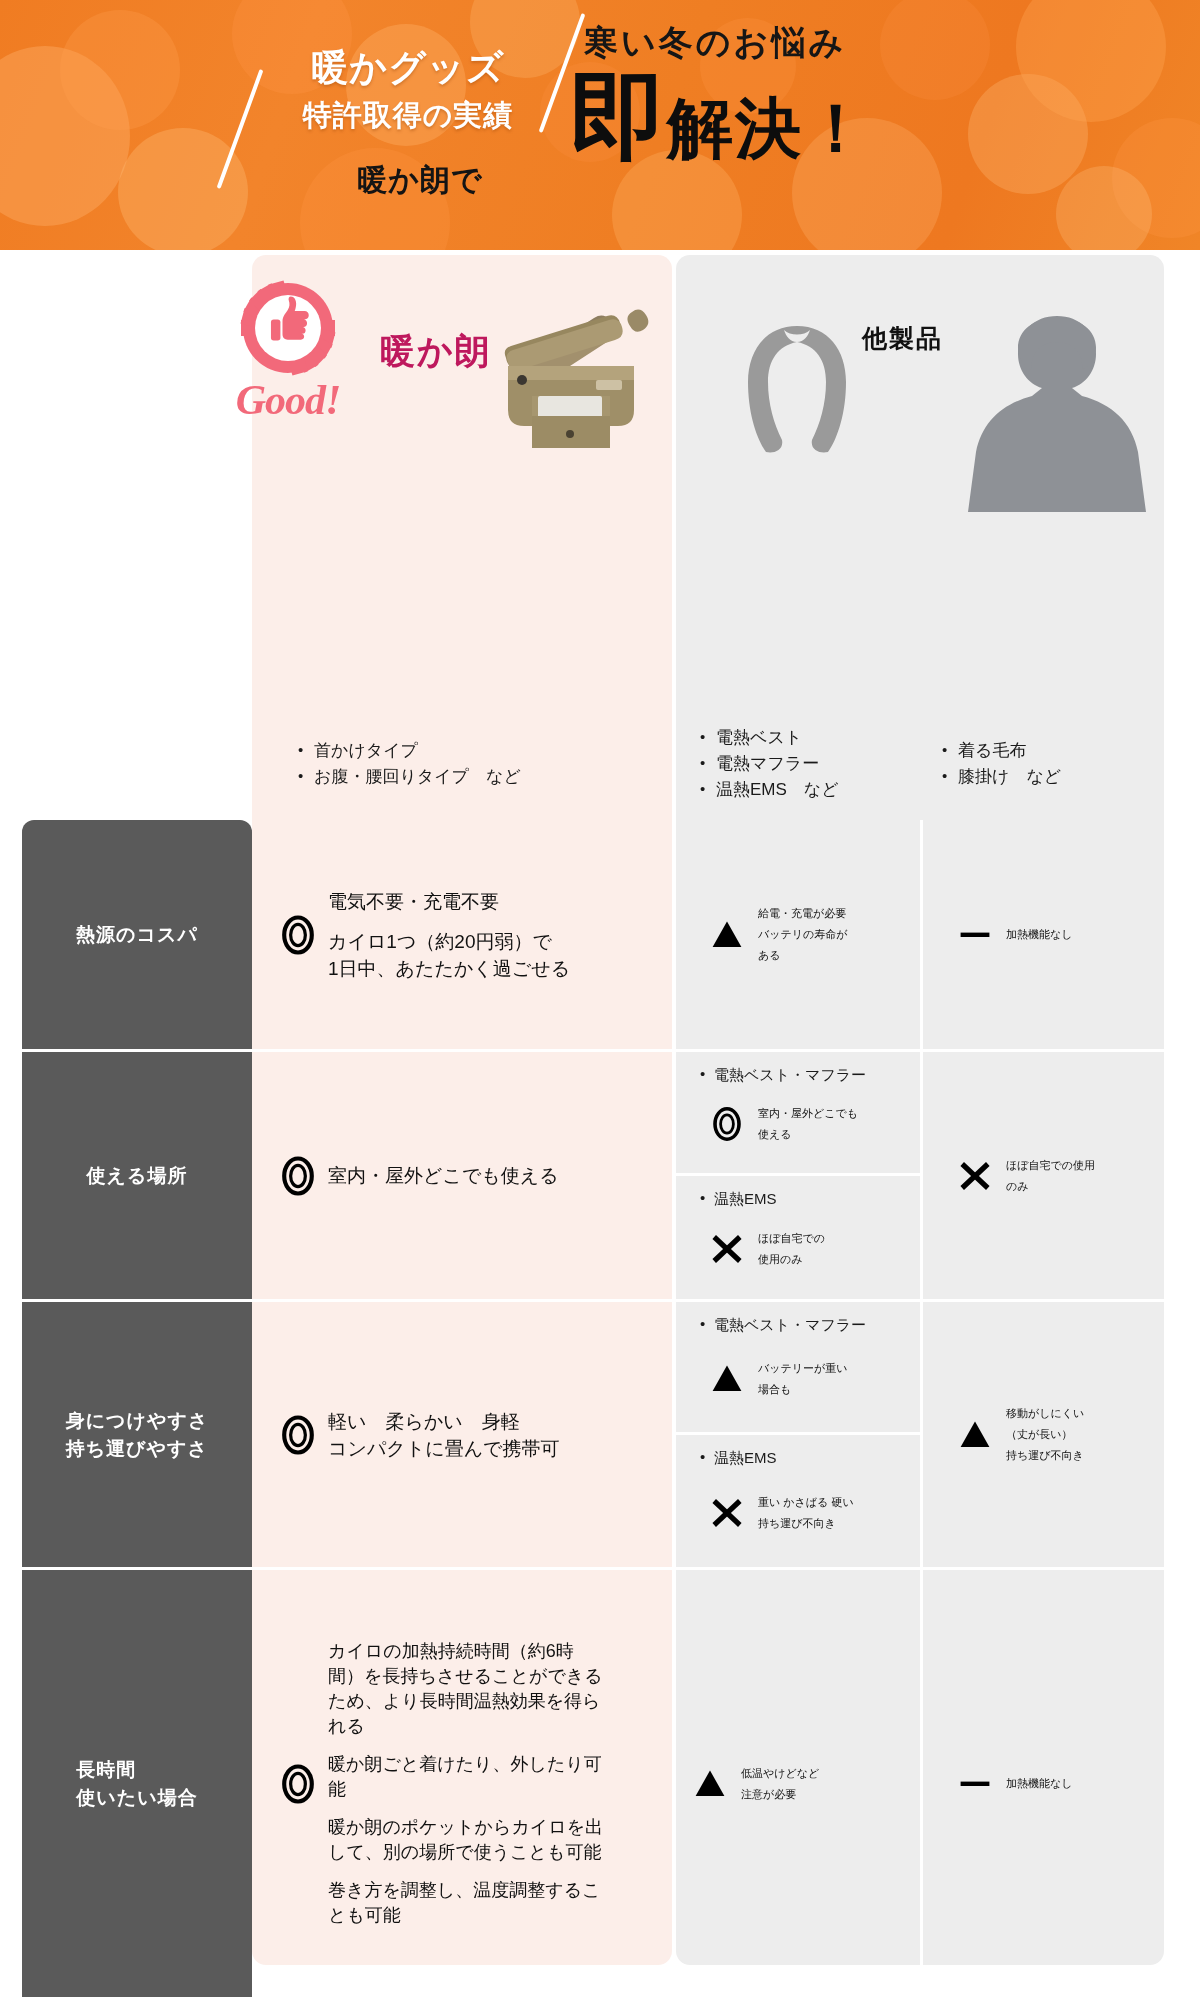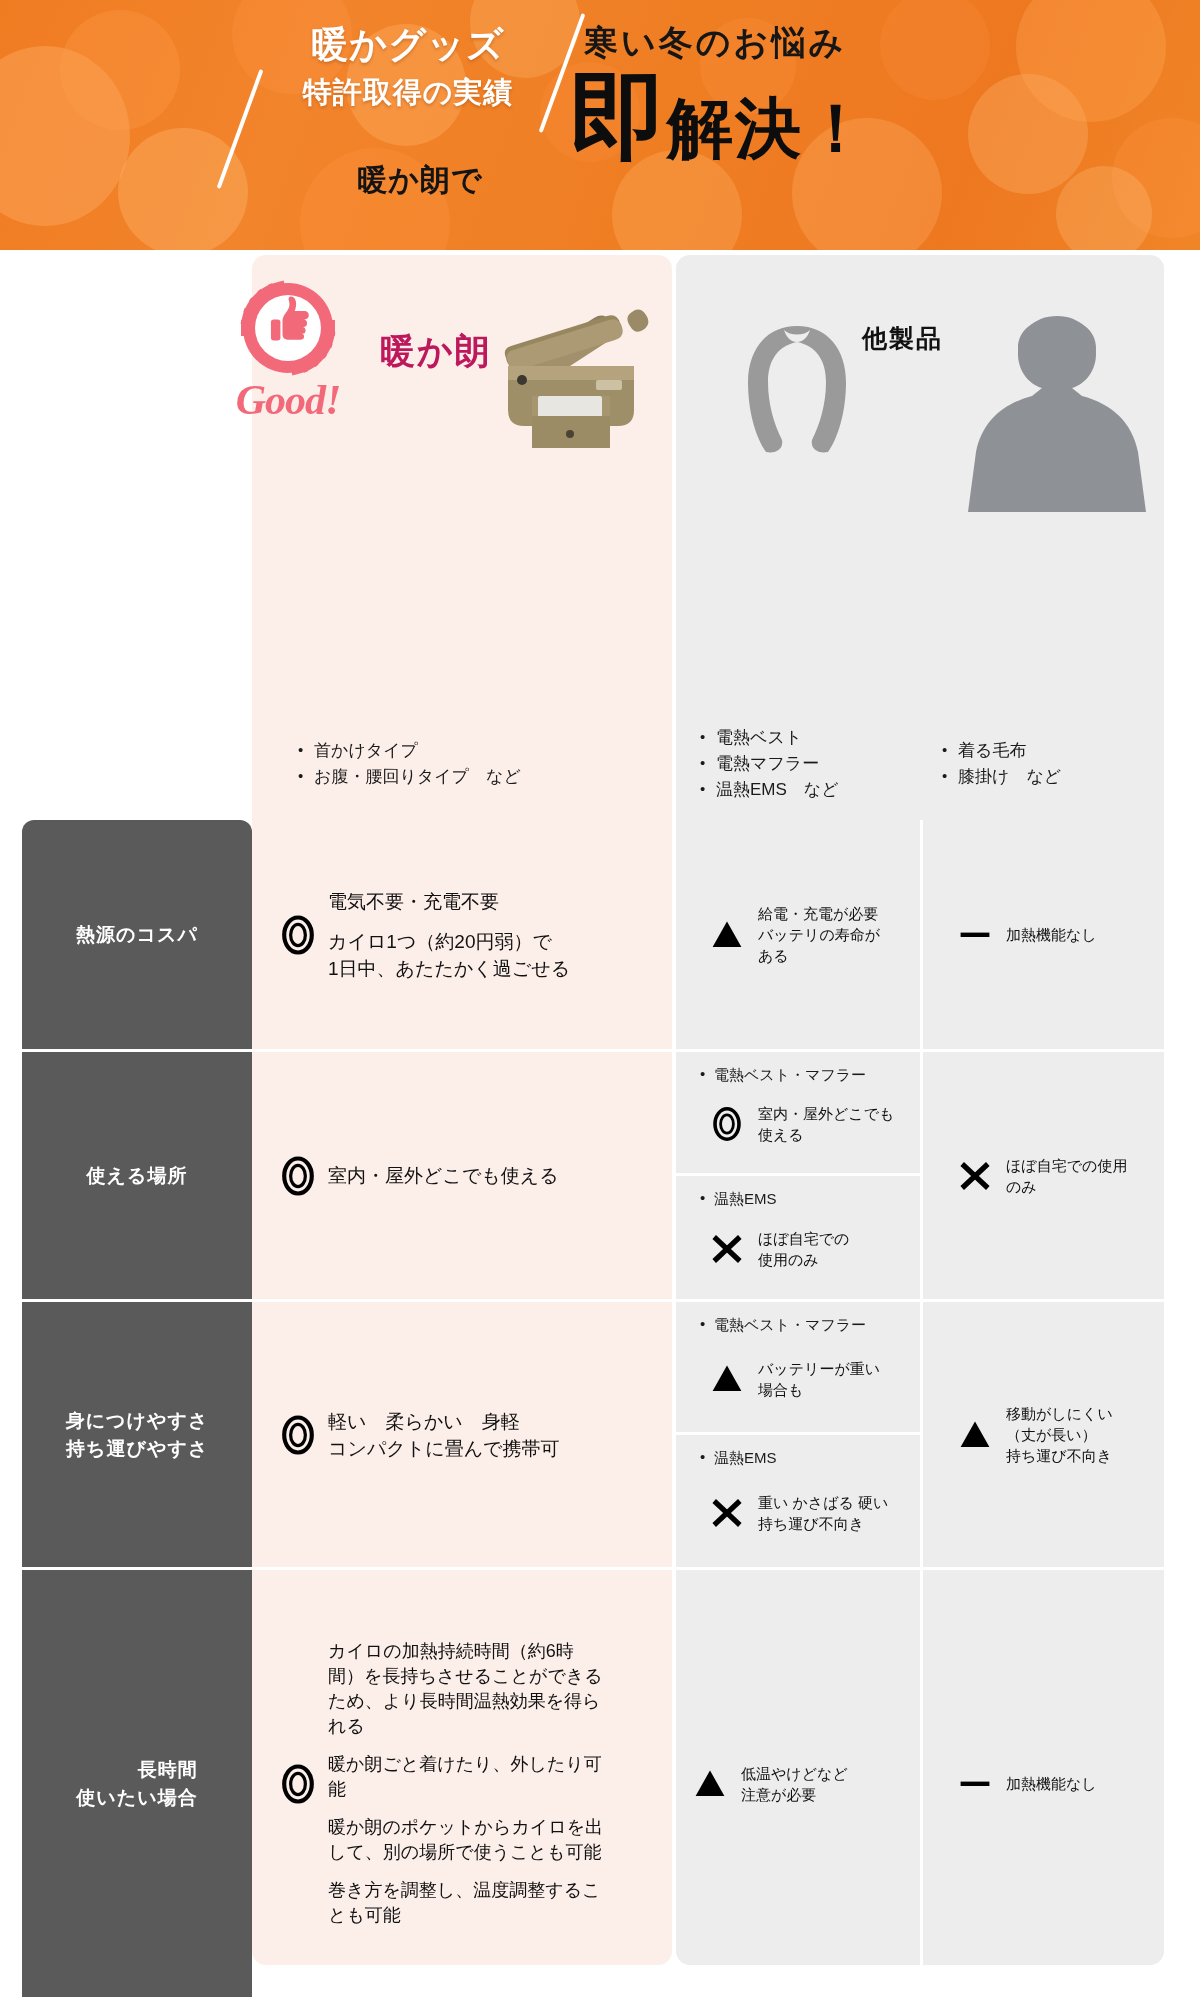--- a/index.html
+++ b/index.html
@@ -38,21 +38,21 @@
   .left-head {
     position: absolute;
     left: 258px; top: 22px;
     width: 300px;
     text-align: center;
     color: #ffffff;
     font-weight: bold;
     letter-spacing: 1px;
     text-shadow: 0 2px 3px rgba(140,60,0,.35);
   }
-  .left-head .l1 { font-size: 37px; line-height: 46px; }
+  .left-head .l1 { font-size: 37px; line-height: 46px; margin-top: 23px; }
   .left-head .l2 { font-size: 29px; line-height: 40px; margin-top: 4px; }
 
   .brand-line {
     position: absolute;
     left: 300px; top: 160px;
     width: 240px;
     text-align: center;
     font-size: 30px;
     font-weight: bold;
     color: #141414;
@@ -131,40 +131,40 @@
   .tbl { position: absolute; left: 0; top: 570px; width: 1200px; }
   .row { position: relative; width: 1200px; }
 
   .cat {
     position: absolute; left: 22px; width: 230px;
     background: #5a5a5a;
     color: #ffffff;
     font-size: 19px; font-weight: bold;
     letter-spacing: 1px;
     display: flex; align-items: center; justify-content: center;
-    text-align: right;
+    text-align: left;
     line-height: 28px;
   }
   .cat.first { border-radius: 12px 12px 0 0; }
 
   .cell {
     position: absolute;
     display: flex;
     align-items: center;
   }
   .cell-ours  { left: 252px; width: 420px; }
   .cell-oth1  { left: 676px; width: 244px; }
   .cell-oth2  { left: 924px; width: 240px; }
 
   .mark {
     flex: 0 0 auto;
     display: flex; align-items: center; justify-content: center;
   }
   .txt { font-size: 19px; color: #111; line-height: 27px; }
-  .txt.sm { font-size: 15px; line-height: 21px; }
+  .txt.sm { font-size: 11px; line-height: 21px; }
   .txt p + p { margin-top: 13px; }
 
   
   .hsep { position: absolute; height: 3px; background: #ffffff; }
   .vsep { position: absolute; width: 3px; background: #ffffff; }
 
   
   .sublabel {
     position: absolute;
     font-size: 15px; color: #1a1a1a;

